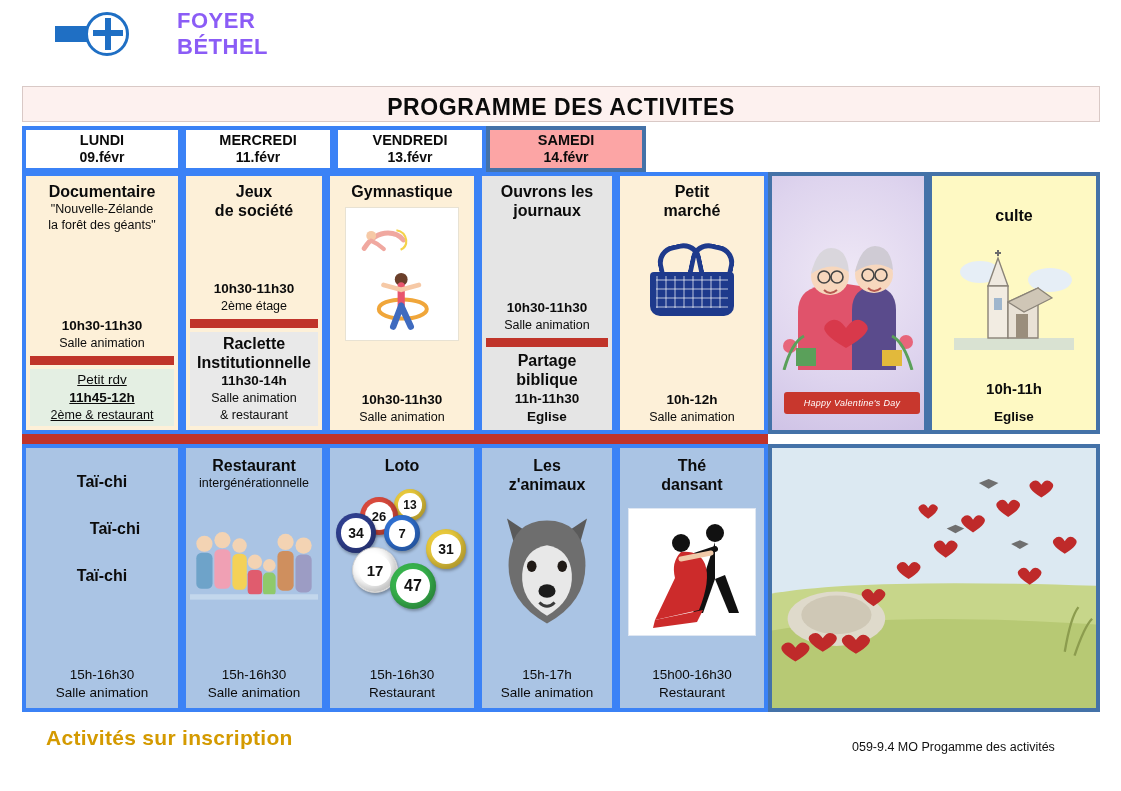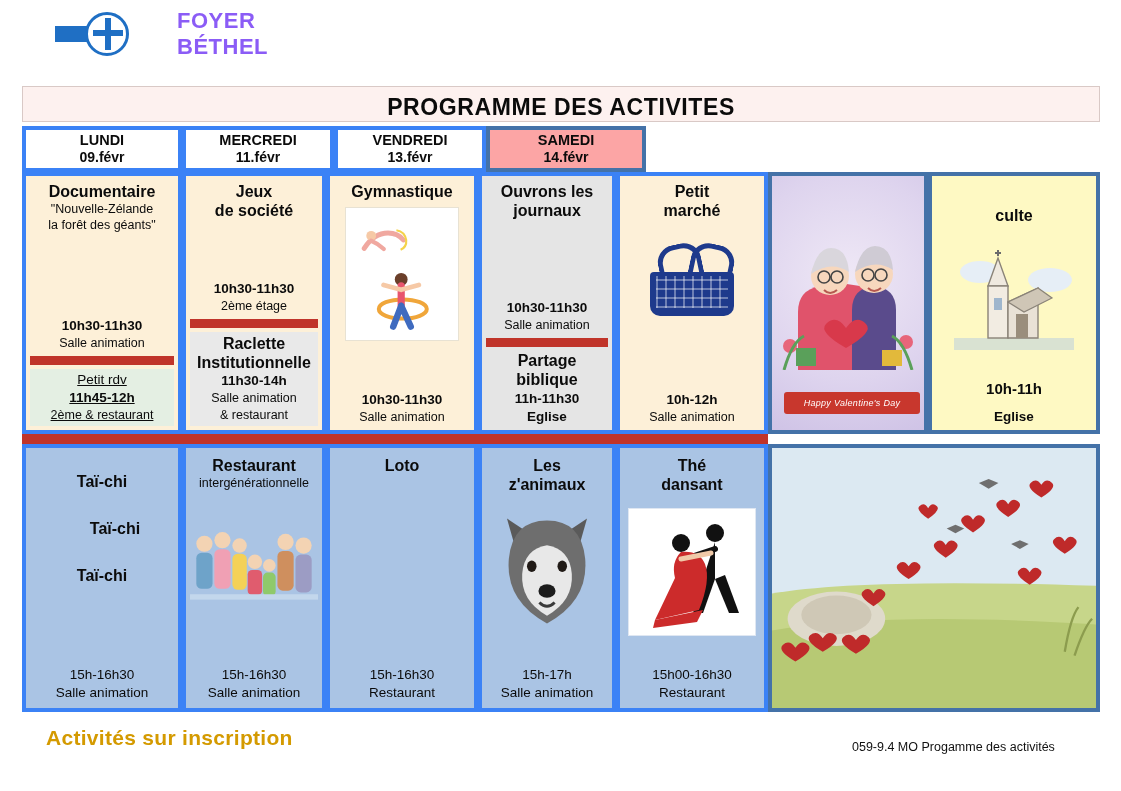--- a/index.html
+++ b/index.html
@@ -572,20 +572,45 @@
           </g>
         </svg>
       </div>
       <div class="spacer"></div>
       <div class="act-line">15h-16h30</div>
       <div class="act-line">Salle animation</div>
     </div>
 
     <div class="cell col-3">
       <div class="act-title">Loto</div>
+      <div class="illus" style="margin-top:14px;">
+        <div class="loto-box">
+          <div class="ball" style="left:60px;top:0px;width:32px;height:32px;background:#e8c93c;">
+            <div class="inner" style="font-size:12px;">13</div>
+          </div>
+          <div class="ball" style="left:26px;top:8px;width:38px;height:38px;background:#d94a3d;">
+            <div class="inner" style="font-size:13px;">26</div>
+          </div>
+          <div class="ball" style="left:2px;top:24px;width:40px;height:40px;background:#2f3f8f;">
+            <div class="inner" style="font-size:14px;">34</div>
+          </div>
+          <div class="ball" style="left:50px;top:26px;width:36px;height:36px;background:#2f6fd0;">
+            <div class="inner" style="font-size:13px;">7</div>
+          </div>
+          <div class="ball" style="left:92px;top:40px;width:40px;height:40px;background:#e8c93c;">
+            <div class="inner" style="font-size:14px;">31</div>
+          </div>
+          <div class="ball" style="left:18px;top:58px;width:44px;height:44px;background:#ffffff;border:1px solid #cfcfcf;color:#111;">
+            <div class="inner" style="font-size:15px;">17</div>
+          </div>
+          <div class="ball" style="left:56px;top:74px;width:46px;height:46px;background:#37b24d;">
+            <div class="inner" style="font-size:16px;">47</div>
+          </div>
+        </div>
+      </div>
       <div class="spacer"></div>
       <div class="act-line">15h-16h30</div>
       <div class="act-line">Restaurant</div>
     </div>
 
     <div class="cell col-4">
       <div class="act-title">Les</div>
       <div class="act-title">z'animaux</div>
       <div class="illus" style="margin-top:16px;">
         <svg class="dog-box" viewBox="0 0 128 120" xmlns="http://www.w3.org/2000/svg">

